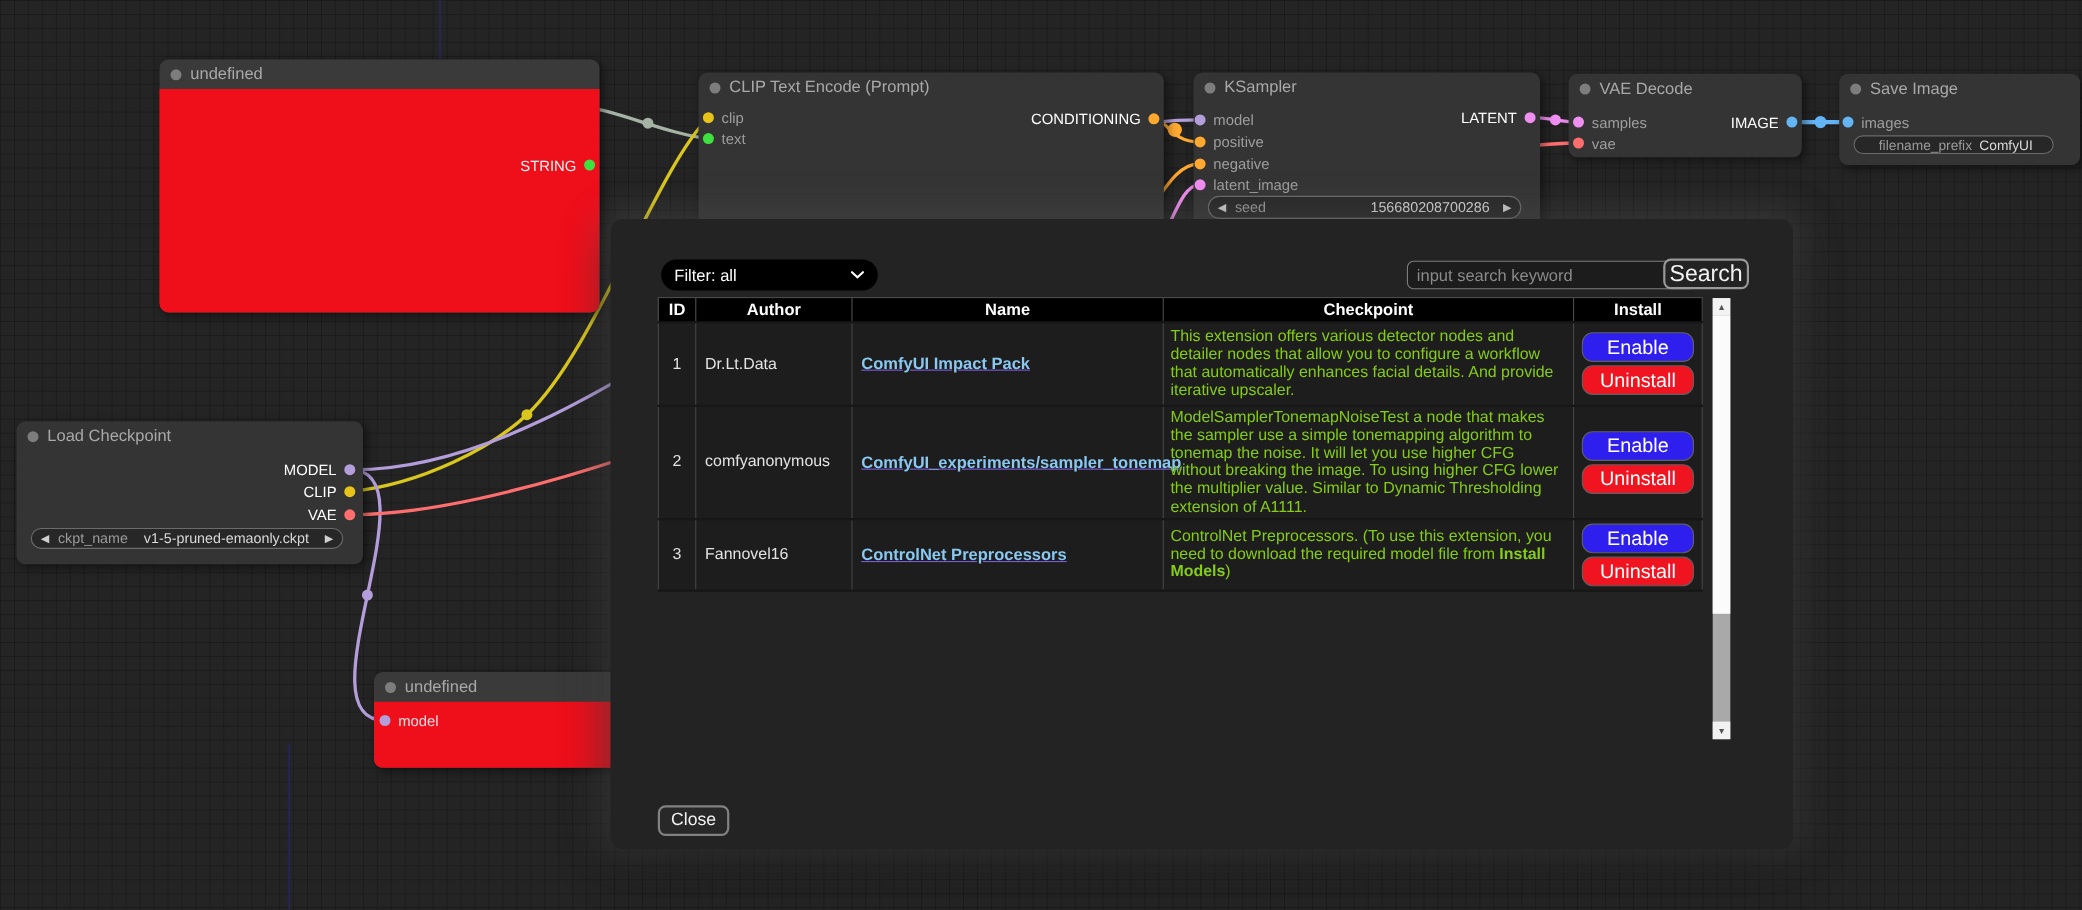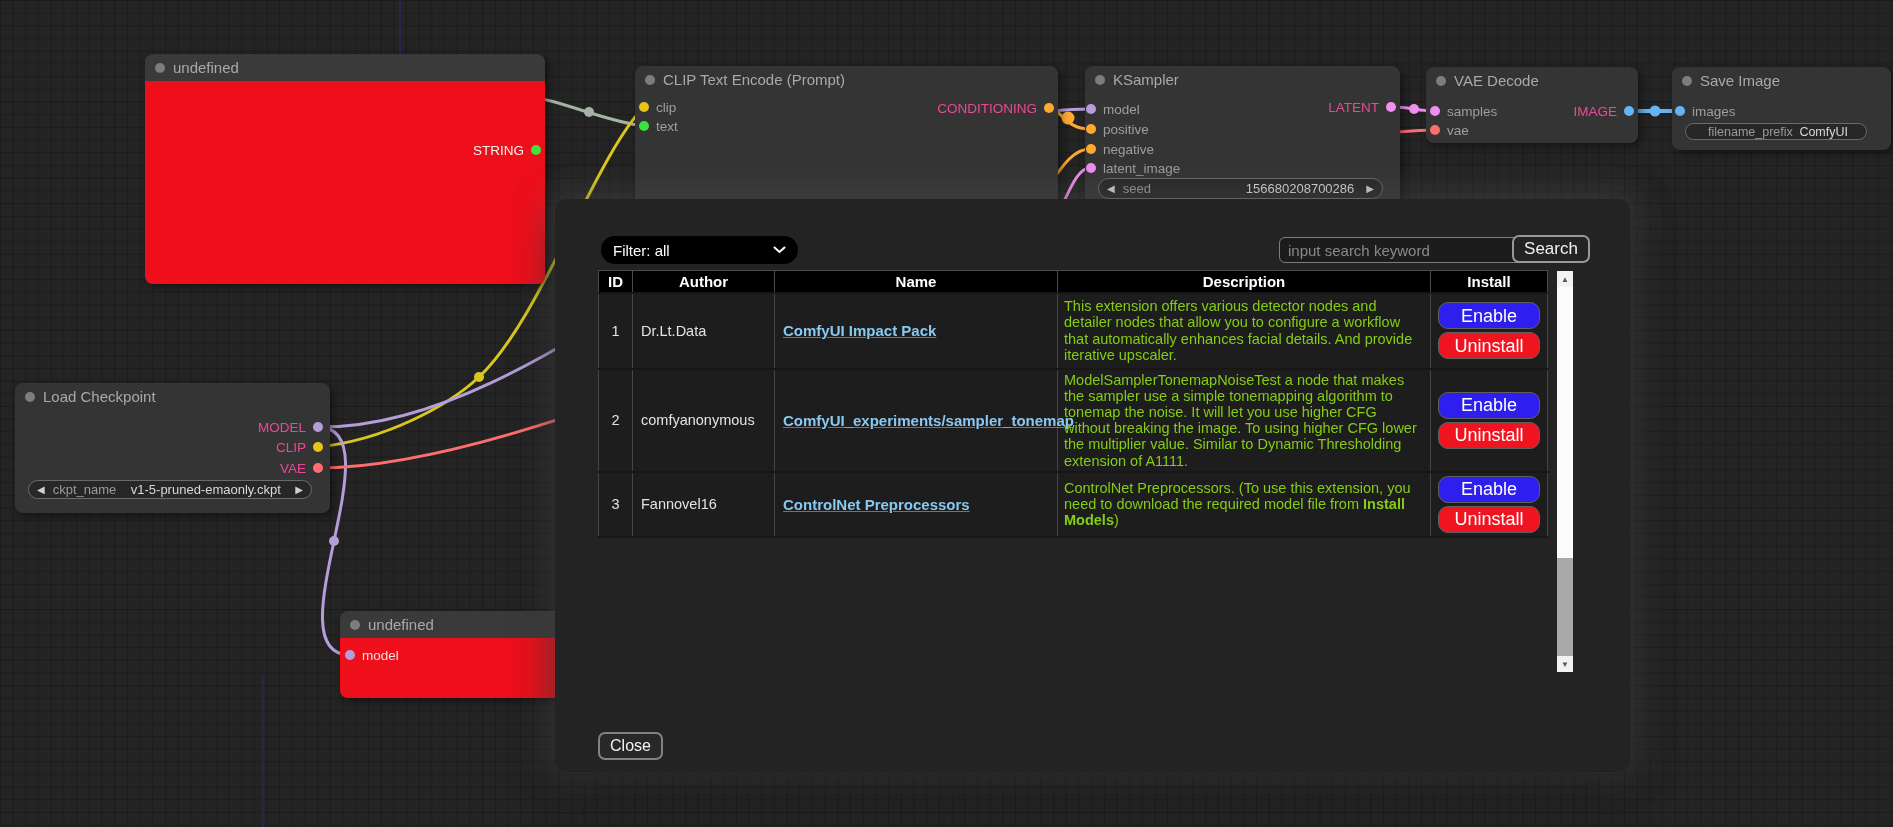--- a/index.html
+++ b/index.html
@@ -25,21 +25,21 @@
   .tdot { width:10px; height:10px; border-radius:50%; flex:none;
           background:var(--c-title_dot,#7d7d7d); }
   .red-body { position:absolute; left:0; right:0; top:27px; bottom:0;
               background:var(--c-node_red,#ee0f1b); border-radius:0 0 8px 8px; }
   .slot { position:absolute; height:14px; display:flex; align-items:center;
           font-size:13.5px; white-space:nowrap; z-index:3;}
   .slot.in  { left:4px; }
   .slot.out { right:4px; flex-direction:row-reverse; }
   .sdot { width:10px; height:10px; border-radius:50%; flex:none; }
   .slot.in  .lbl { margin-left:7px; color:#9e9e9e; }
-  .slot.out .lbl { margin-right:7px; color:#ec4899; }
+  .slot.out .lbl { margin-right:7px; color:#ffffff; }
   .slot .lbl.bright { color:#f2f2f2; }
   .widget { position:absolute; height:19px; background:#272727;
             border:1px solid #6b6b6b; border-radius:11px; font-size:13px;
             display:flex; align-items:center; color:#d8d8d8; white-space:nowrap; }
   .warrow { color:#cfcfcf; font-size:10px; padding:0 8px; }
   .wlabel { color:#9a9a9a; }
 
   
   .modal { position:absolute; left:555px; top:199px; width:1075px; height:573px;
            background:#232323; border-radius:12px; z-index:10;
@@ -48,21 +48,21 @@
             background:#000; border-radius:14px; color:#fff; font-size:15px;
             display:flex; align-items:center; justify-content:space-between;
             padding:0 12px; cursor:pointer; }
   .search-input { position:absolute; left:724px; top:38px; width:264px; height:26px;
             background:#1c1c1c; border:1px solid #7d7d7d; border-radius:6px;
             color:#cccccc; font-size:15px; padding:0 8px;
             font-family:"Liberation Sans", sans-serif; }
   .search-input::placeholder { color:#8a8a8a; }
   .search-btn { position:absolute; left:957px; top:36px; width:78px; height:28px;
             background:#232323; border:2px solid #989898; border-radius:7px;
-            color:#f2f2f2; font-size:17px; font-family:"Liberation Sans", sans-serif; cursor:pointer;}
+            color:#f2f2f2; font-size:21px; font-family:"Liberation Sans", sans-serif; cursor:pointer;}
   .close-btn { position:absolute; left:43px; top:533px; width:65px; height:28px;
             background:#282828; border:2px solid #828282; border-radius:7px;
             color:#f2f2f2; font-size:16px; font-family:"Liberation Sans", sans-serif; cursor:pointer;}
 
   .table-wrap { position:absolute; left:43px; top:71px; width:975px; height:402px; }
   table { border-collapse:collapse; width:949px; table-layout:fixed; }
   th { background:#000; color:#fff; font-size:15px; font-weight:bold;
        height:22px; border:1px solid #4a4a4a; }
   td { background:#1d1d1d; border-left:1px solid #454545; border-right:1px solid #454545;
        border-top:2px solid #171717; border-bottom:2px solid #171717;
@@ -263,21 +263,21 @@
           <col style="width:142px">
           <col style="width:283px">
           <col style="width:373px">
           <col style="width:117px">
       </colgroup>
       <thead>
         <tr>
           <th>ID</th>
           <th>Author</th>
           <th>Name</th>
-          <th>Description</th>
+          <th>Checkpoint</th>
           <th>Install</th>
         </tr>
       </thead>
       <tbody>
         <tr style="height:76px;">
           <td class="c-id">1</td>
           <td class="c-author">Dr.Lt.Data</td>
           <td class="c-name"><a>ComfyUI Impact Pack</a></td>
           <td class="c-desc">This extension offers various detector nodes and detailer nodes that allow you to configure a workflow that automatically enhances facial details. And provide iterative upscaler.</td>
           <td class="c-install">

